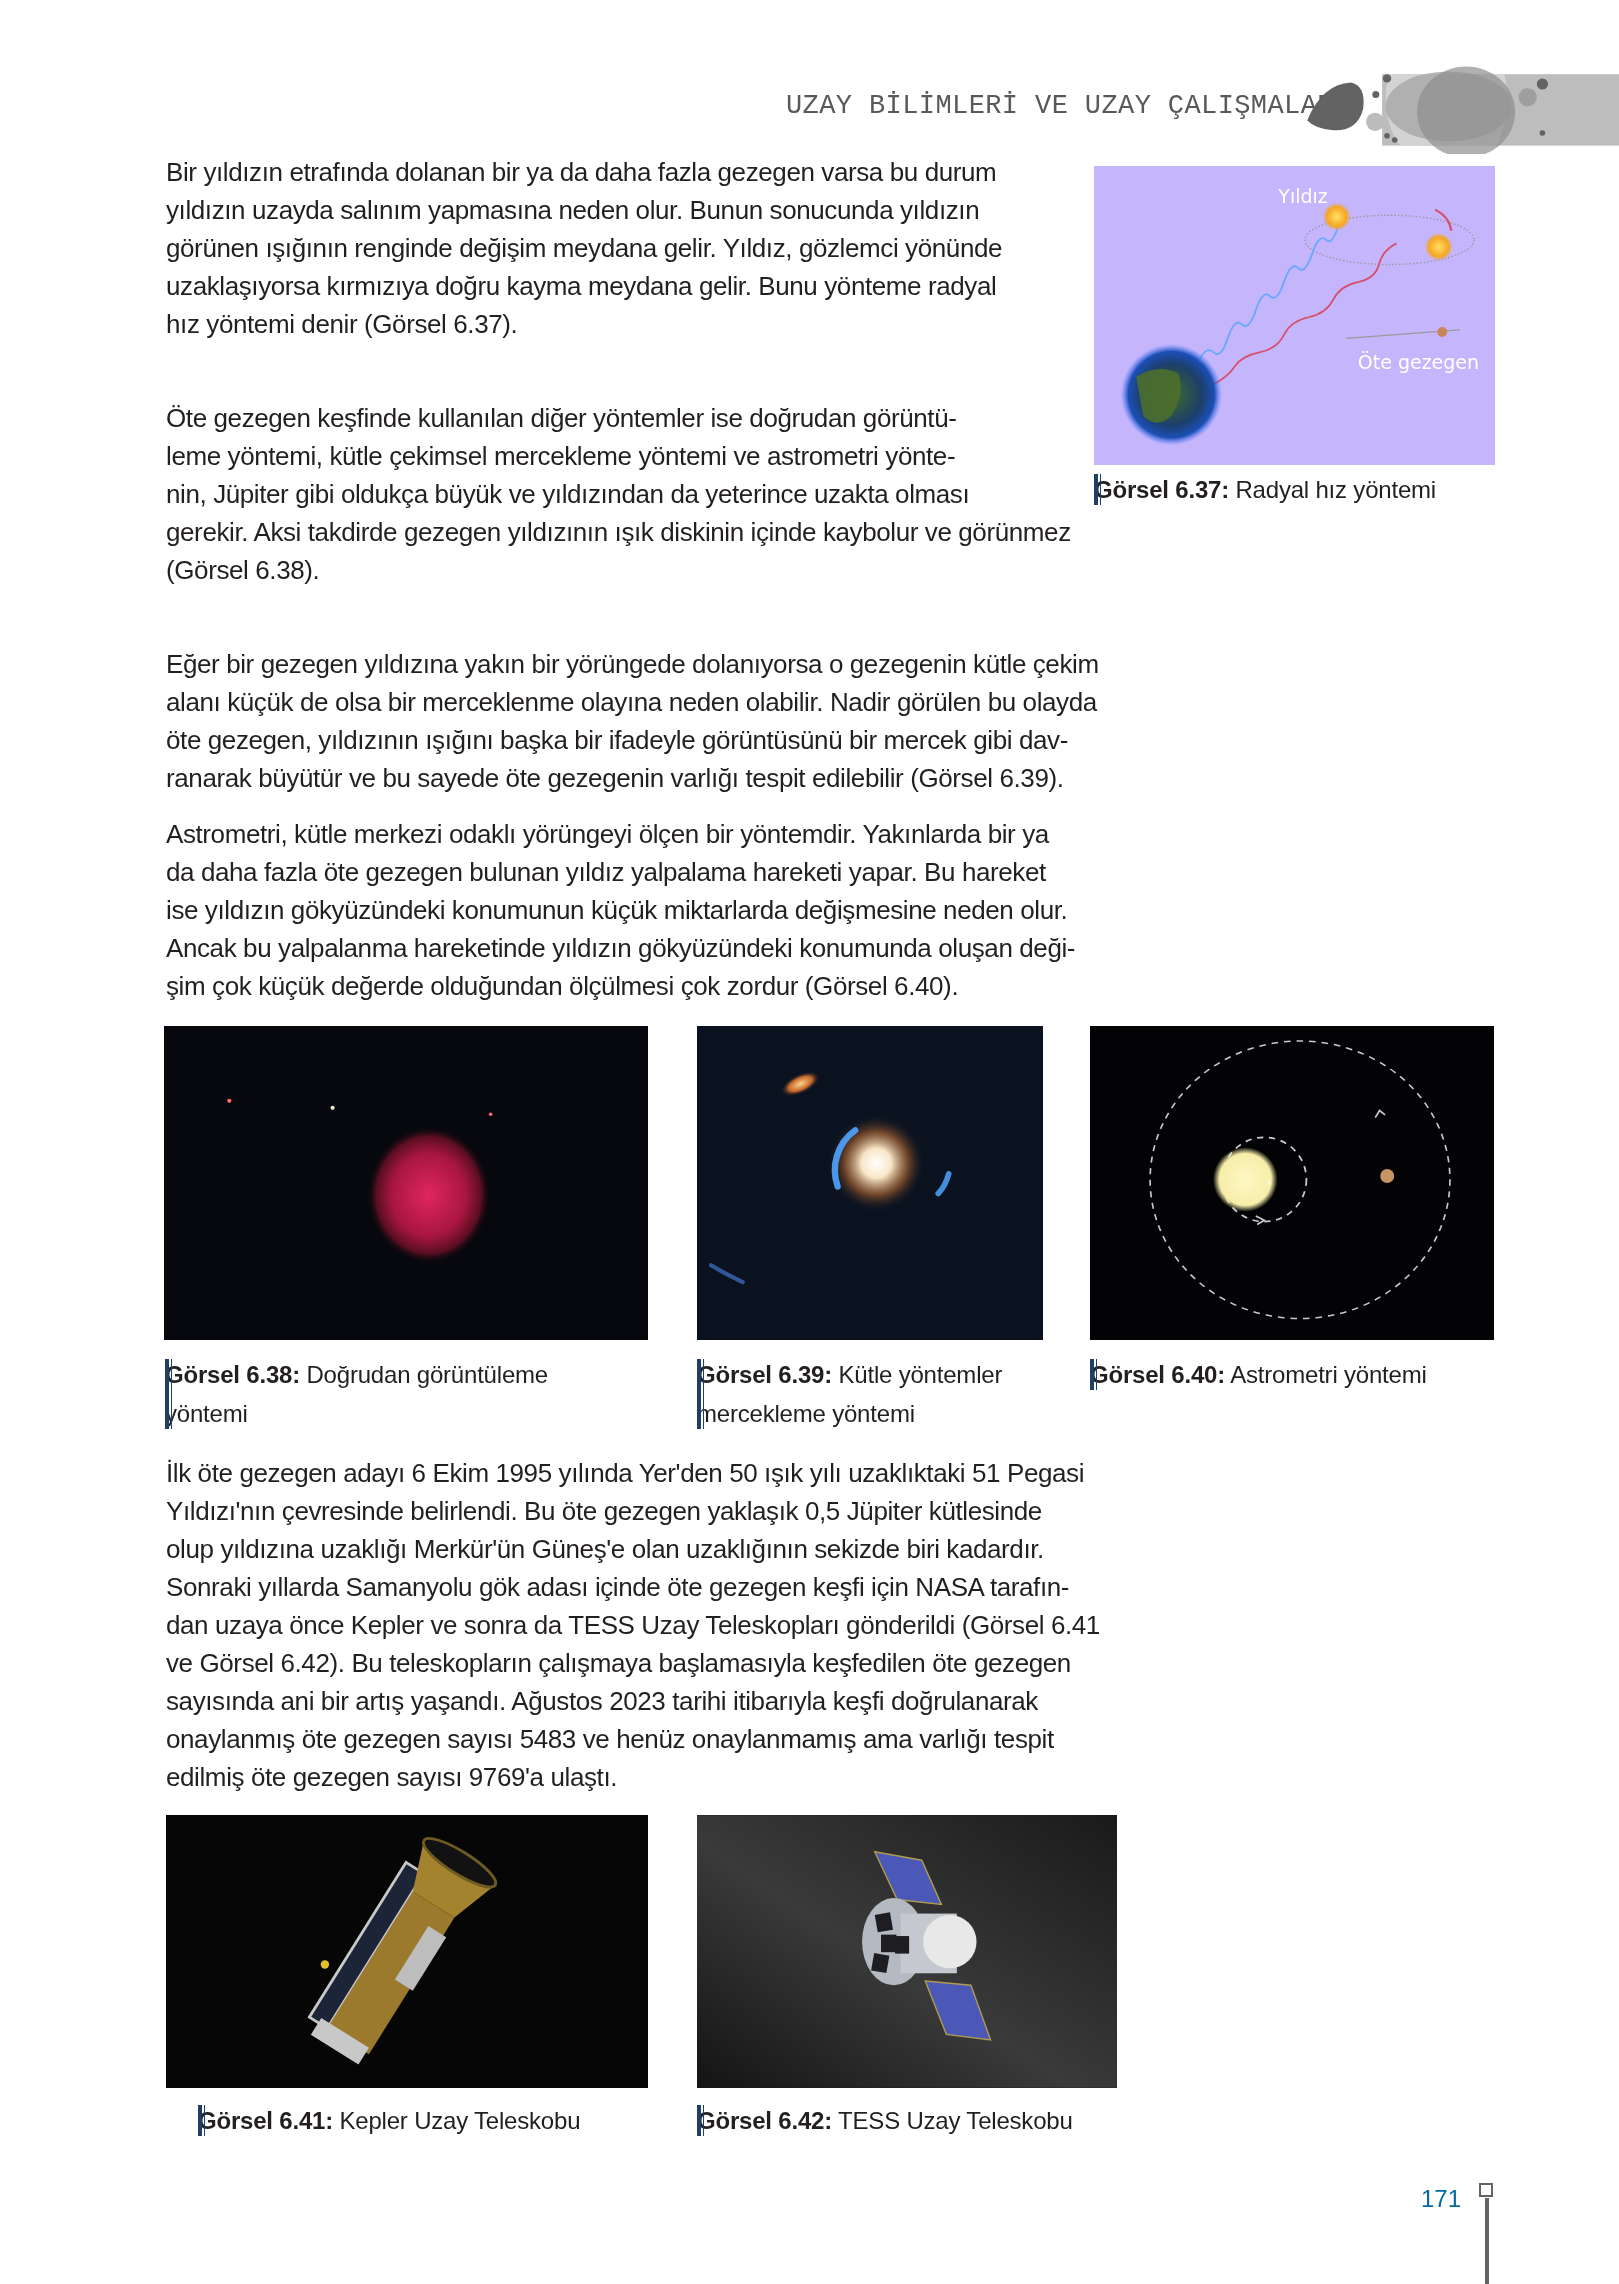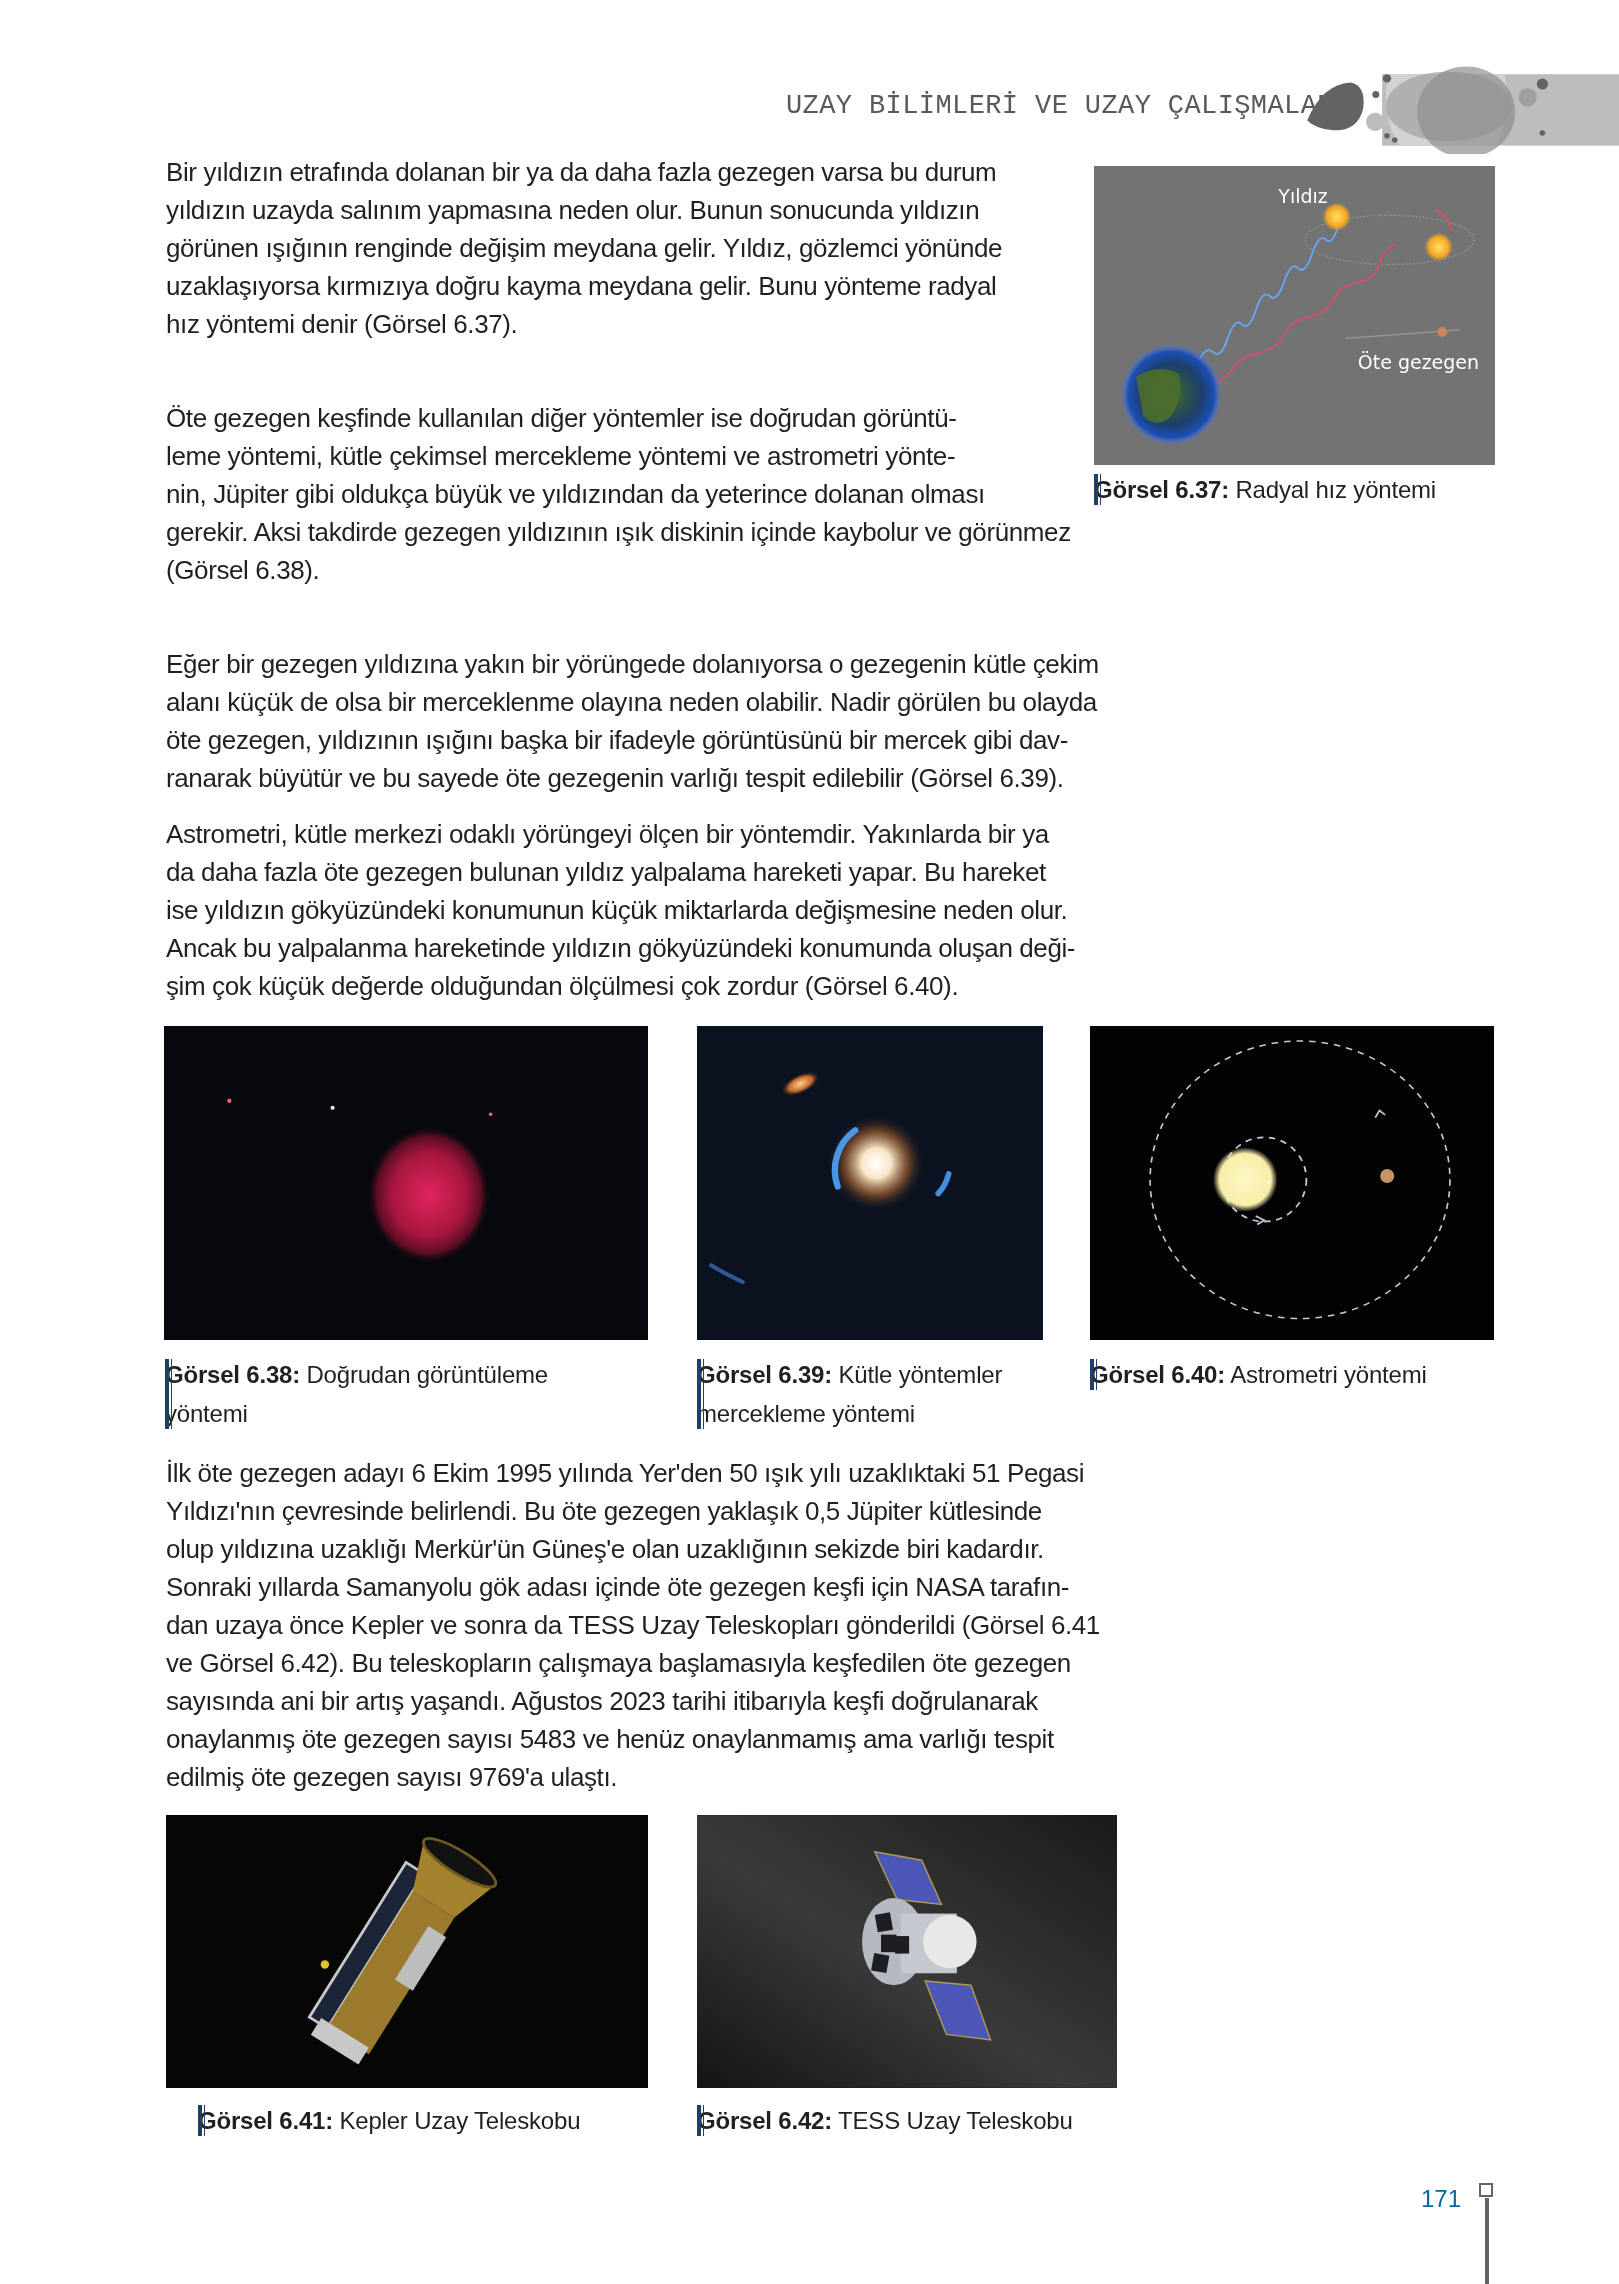--- a/index.html
+++ b/index.html
@@ -49,21 +49,21 @@
 </div>
 
 <div class="para" style="left:166px; top:153px; width:896px;">
   <span class="ln">Bir yıldızın etrafında dolanan bir ya da daha fazla gezegen varsa bu durum</span>
   <span class="ln">yıldızın uzayda salınım yapmasına neden olur. Bunun sonucunda yıldızın</span>
   <span class="ln">görünen ışığının renginde değişim meydana gelir. Yıldız, gözlemci yönünde</span>
   <span class="ln">uzaklaşıyorsa kırmızıya doğru kayma meydana gelir. Bunu yönteme radyal</span>
   <span class="ln">hız yöntemi denir (Görsel 6.37).</span>
 </div>
 
-<div class="fig" style="left:1094px; top:166px; width:401px; height:299px; background:#737373;">
+<div class="fig" style="left:1094px; top:166px; width:401px; height:299px; background:#c4b5fd;">
   <svg width="401" height="299" viewBox="0 0 570 425">
     <defs>
       <radialGradient id="sun" cx="50%" cy="50%" r="50%">
         <stop offset="0%" stop-color="#ffe066"></stop>
           <stop offset="70%" stop-color="#f5a623"></stop>
           <stop offset="100%" stop-color="#f5a623" stop-opacity="0"></stop>
       </radialGradient>
       <radialGradient id="earth" cx="50%" cy="50%" r="50%">
         <stop offset="0%" stop-color="#3f6b2a"></stop>
           <stop offset="60%" stop-color="#1d3f6b"></stop>
@@ -85,21 +85,21 @@
     <text x="375" y="289" fill="#ffffff" font-size="27" font-family="DejaVu Sans, sans-serif">Öte gezegen</text>
   </svg>
 </div>
 <div class="caption" style="left:1094px; top:470px;">
   <span class="ln"><b>Görsel 6.37:</b> <span>Radyal hız yöntemi</span></span>
 </div>
 
 <div class="para" style="left:166px; top:399px; width:1019px;">
   <span class="ln">Öte gezegen keşfinde kullanılan diğer yöntemler ise doğrudan görüntü-</span>
   <span class="ln">leme yöntemi, kütle çekimsel mercekleme yöntemi ve astrometri yönte-</span>
-  <span class="ln">nin, Jüpiter gibi oldukça büyük ve yıldızından da yeterince dolanan olması</span>
+  <span class="ln">nin, Jüpiter gibi oldukça büyük ve yıldızından da yeterince uzakta olması</span>
   <span class="ln">gerekir. Aksi takdirde gezegen yıldızının ışık diskinin içinde kaybolur ve görünmez</span>
   <span class="ln">(Görsel 6.38).</span>
 </div>
 
 <div class="para" style="left:166px; top:645px; width:1019px;">
   <span class="ln">Eğer bir gezegen yıldızına yakın bir yörüngede dolanıyorsa o gezegenin kütle çekim</span>
   <span class="ln">alanı küçük de olsa bir merceklenme olayına neden olabilir. Nadir görülen bu olayda</span>
   <span class="ln">öte gezegen, yıldızının ışığını başka bir ifadeyle görüntüsünü bir mercek gibi dav-</span>
   <span class="ln">ranarak büyütür ve bu sayede öte gezegenin varlığı tespit edilebilir (Görsel 6.39).</span>
 </div>

